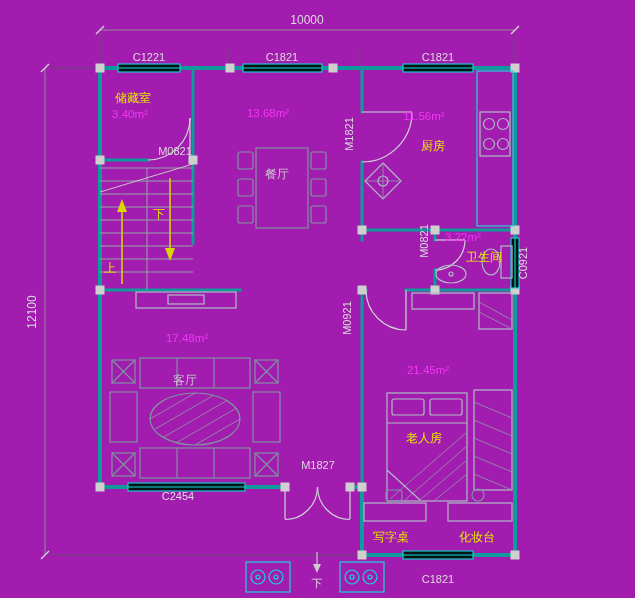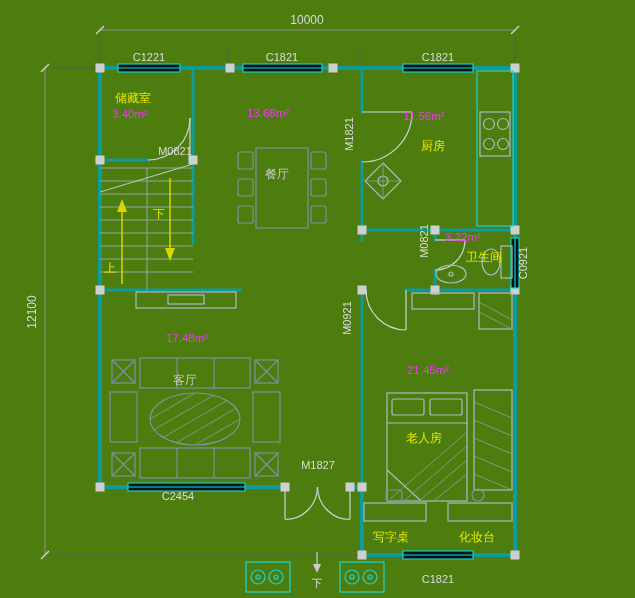--- a/index.html
+++ b/index.html
@@ -1,16 +1,16 @@
 <!DOCTYPE html>
 <html><head>
 <meta charset="utf-8">
 <style>
   html,body{margin:0;padding:0;background:#020202;}
-  .canvas{position:relative;width:635px;height:598px;background:#4d7c0f;overflow:hidden;
+  .canvas{position:relative;width:635px;height:598px;background:#a21caf;overflow:hidden;
           font-family:"Liberation Sans",sans-serif;}
   svg{display:block;}
   
   .wall{stroke:#0d9b9b;stroke-width:4;stroke-linecap:square;fill:none;}
   .wall-in{stroke:#0d9b9b;stroke-width:3;stroke-linecap:square;fill:none;}
   .col{fill:#cfcfcf;stroke:none;}
   .win{stroke:#17d8d8;stroke-width:1.1;fill:#041414;}
   .winline{stroke:#17d8d8;stroke-width:1.1;}
   .door{stroke:#cdd4d4;stroke-width:1.2;fill:none;}
   

